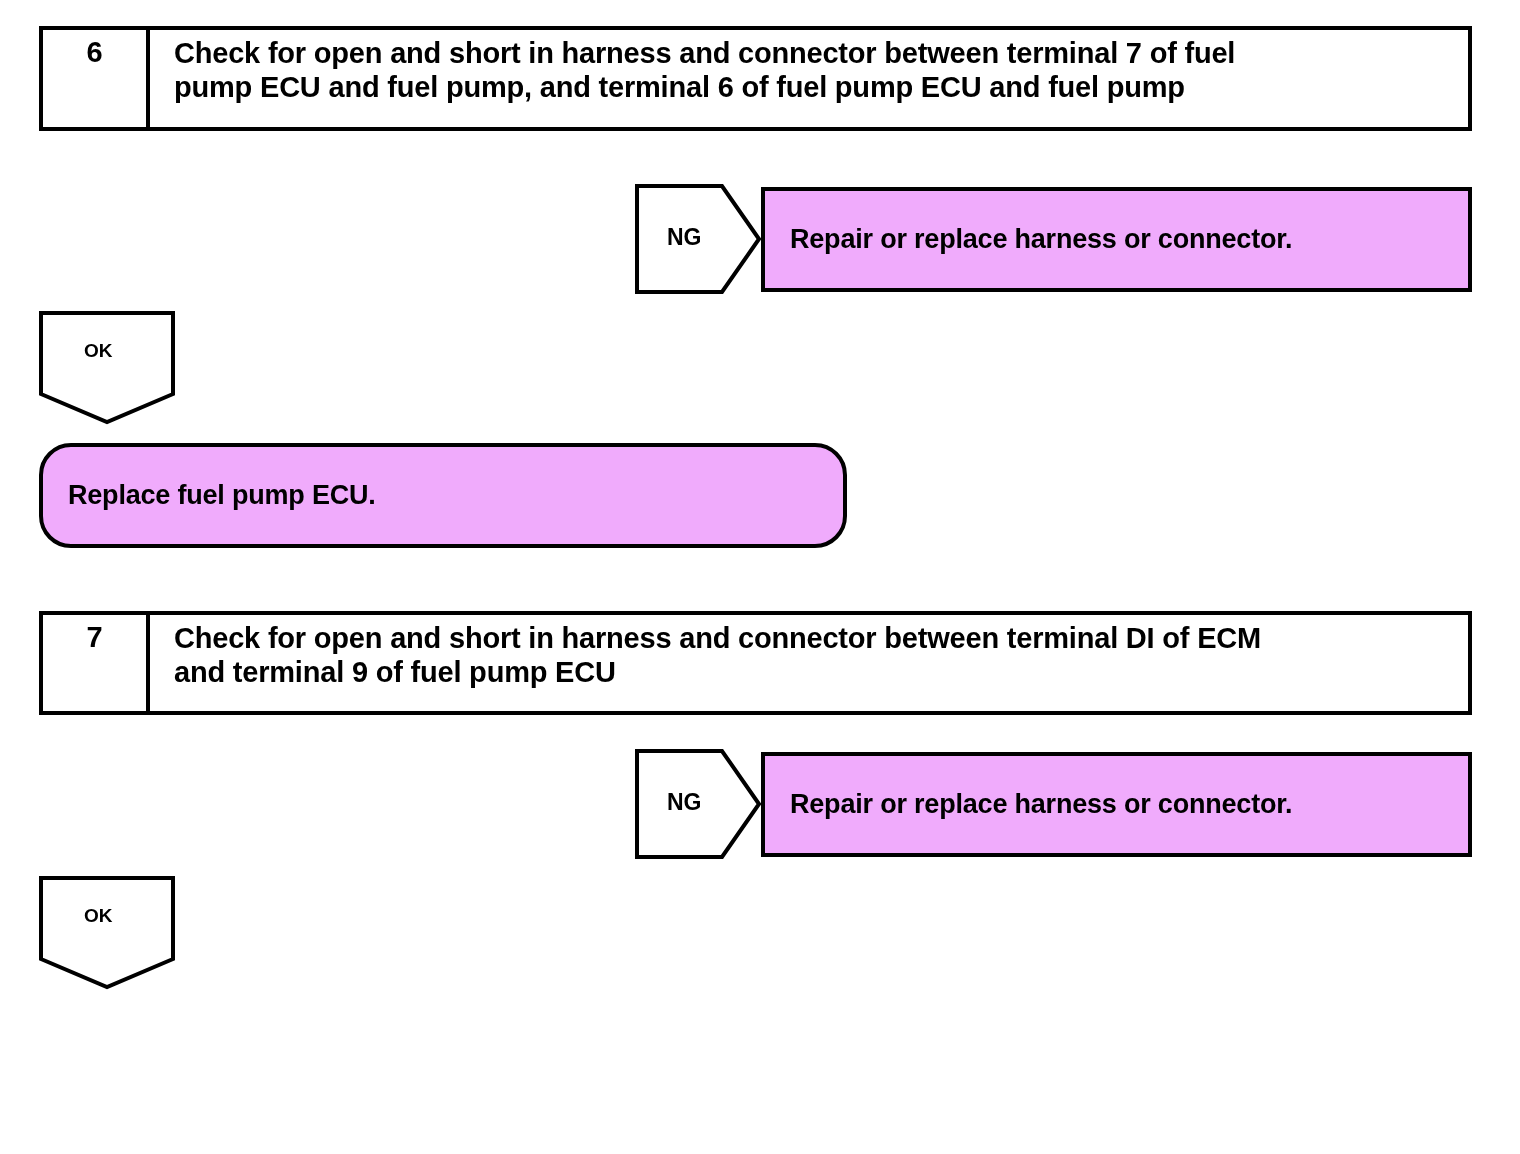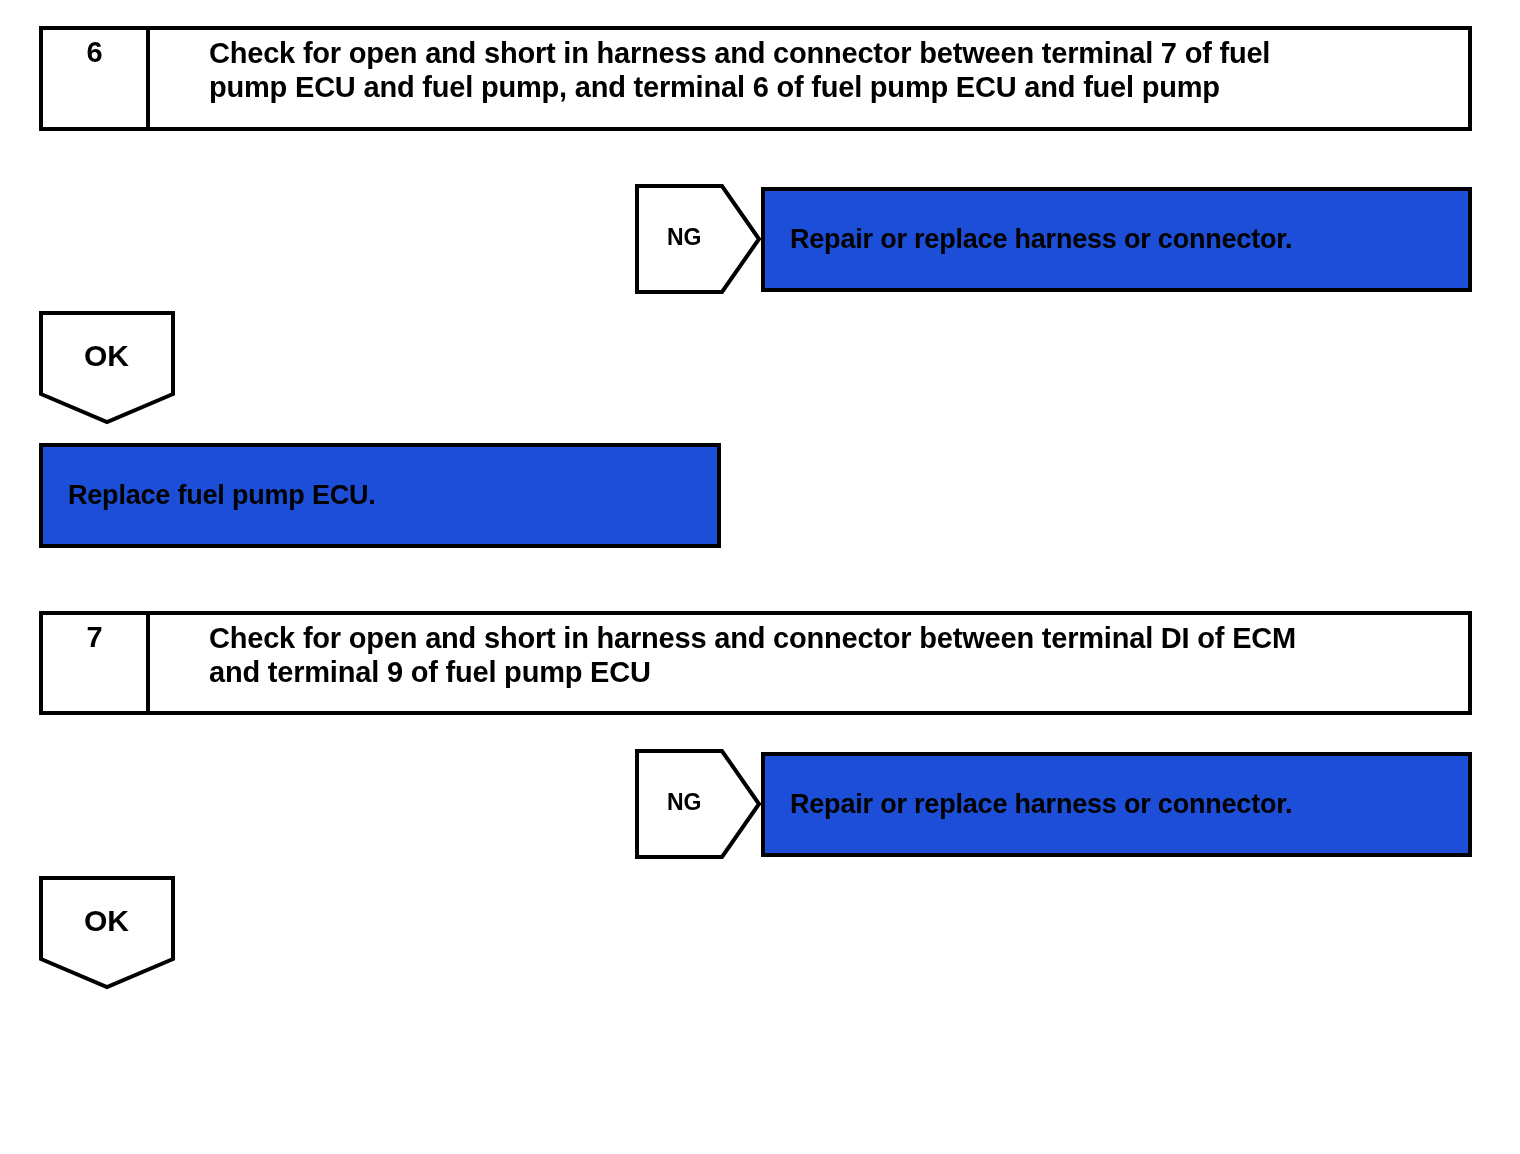--- a/index.html
+++ b/index.html
@@ -40,37 +40,36 @@
   }
   .step-num {
     font-size: 29px;
     font-weight: bold;
     line-height: 1.15;
     letter-spacing: 0px;
   }
   .step-text-cell {
     box-sizing: border-box;
     flex: 1 1 auto;
-    padding: 6px 0 0 11px;
-    margin-left: 48px;
+    padding: 6px 0 0 24px;
   }
   .step-text {
     font-size: 29px;
     font-weight: bold;
     line-height: 1.18;
     letter-spacing: -0.2px;
     white-space: pre-line;
   }
 
   
   .plain-box {
     position: absolute;
     box-sizing: border-box;
     border: 4px solid #000;
-    background: #1d4ed8;
+    background: #f0abfc;
     display: flex;
     align-items: center;
   }
   .plain-box .plain-text {
     font-size: 27px;
     font-weight: bold;
     line-height: 1.2;
     letter-spacing: -0.2px;
     padding-left: 25px;
   }
@@ -94,21 +93,21 @@
   
   .ok-pent {
     position: absolute;
   }
   .ok-pent svg {
     display: block;
     overflow: visible;
   }
   .ok-label {
     position: absolute;
-    font-size: 30px;
+    font-size: 19px;
     font-weight: bold;
     letter-spacing: 0px;
     line-height: 1;
   }
 </style>
 </head>
 <body>
 
 <div id="page">
 
@@ -133,21 +132,21 @@
     <span class="plain-text">Repair or replace harness or connector.</span>
   </div>
 
   <div class="ok-pent" style="left:39px; top:311px; width:140px; height:114px;">
     <svg width="140" height="114" viewBox="0 0 140 114" aria-hidden="true">
       <polygon points="2,2 134,2 134,83 68,111 2,83" fill="#ffffff" stroke="#000000" stroke-width="4" stroke-linejoin="miter"></polygon>
     </svg>
     <span class="ok-label" style="left:45px; top:30px;">OK</span>
   </div>
 
-  <div class="plain-box" style="left:39px; top:443px; width:682px; height:105px;">
+  <div class="plain-box" style="left:39px; top:443px; width:808px; height:105px;border-radius:32px;">
     <span class="plain-text">Replace fuel pump ECU.</span>
   </div>
 
   <div class="step-box" style="left:39px; top:611px; width:1433px; height:104px;">
     <div class="step-num-cell">
       <span class="step-num">7</span>
     </div>
     <div class="step-text-cell">
       <span class="step-text">Check for open and short in harness and connector between terminal DI of ECM
 and terminal 9 of fuel pump ECU</span>

